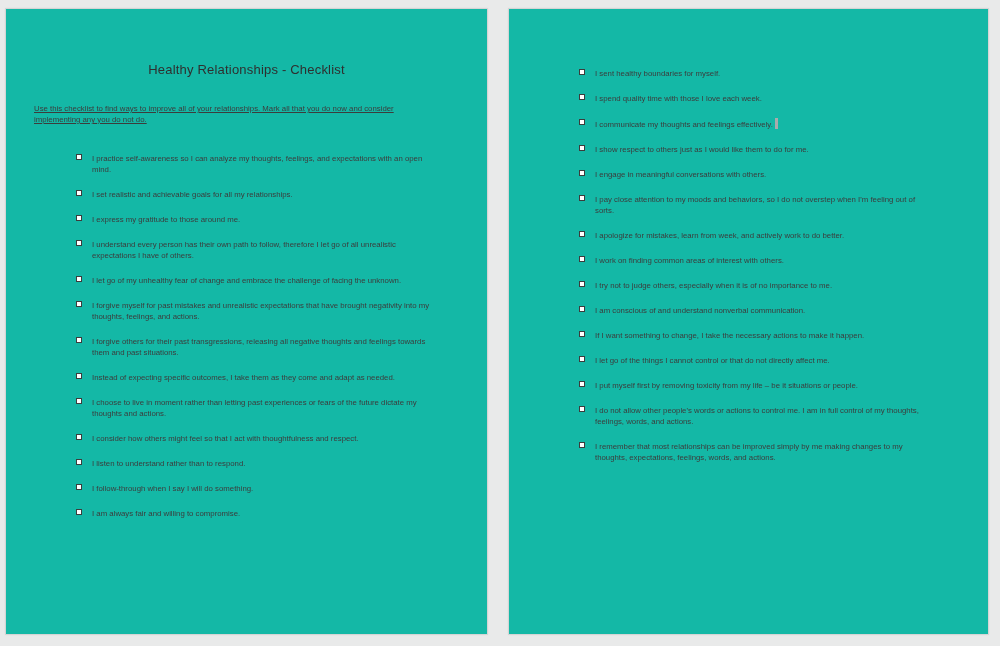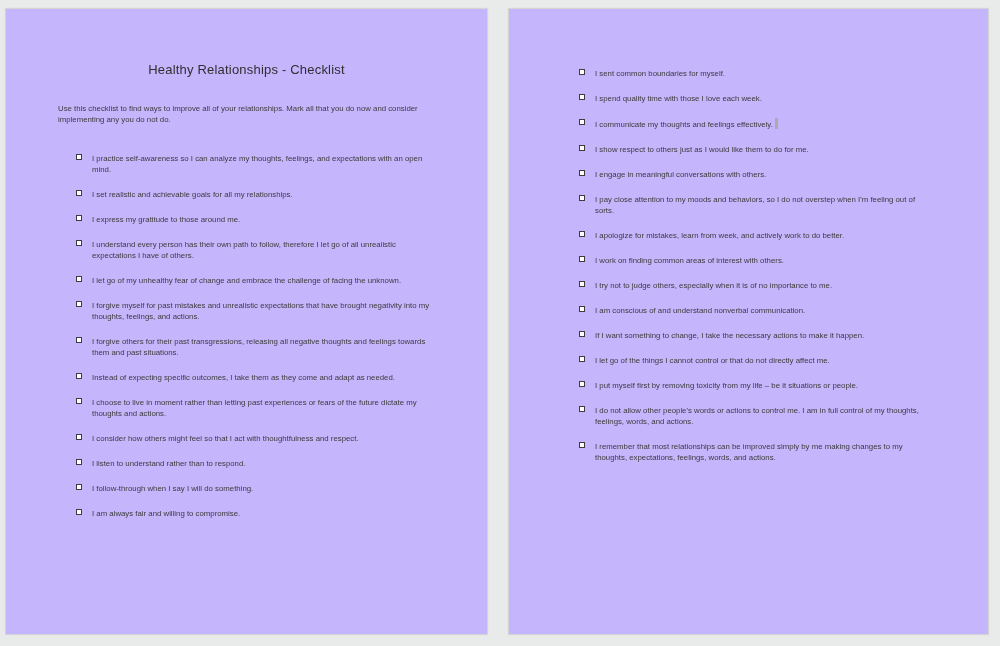--- a/index.html
+++ b/index.html
@@ -10,43 +10,44 @@
     height: 646px;
     background: #e9eaea;
     font-family: "Liberation Sans", sans-serif;
     overflow: hidden;
   }
   .spread {
     display: flex;
     padding: 8px 0 0 5px;
   }
   .page {
-    background: #c4b5fd;
+    background: #14b8a6;
     border: 1px solid #d5d5d5;
     height: 627px;
     flex: 0 0 auto;
     box-shadow: 0 0 2px rgba(0,0,0,0.05);
   }
   .page-left  { width: 483px; margin-right: 20px; }
   .page-right { width: 481px; }
 
   .doc-title {
     margin: 53px 0 0 0;
     text-align: center;
     font-size: 13px;
     line-height: 15px;
     font-weight: 400;
     color: #2f2f2f;
     letter-spacing: 0.2px;
   }
   .doc-intro {
-    margin: 26px 50px 0 52px;
+    margin: 26px 50px 0 28px;
     font-size: 7.8px;
     line-height: 11px;
     color: #3c3c3c;
+    text-decoration: underline;
   }
   .checklist {
     margin-left: 70px;
   }
   .page-left .checklist  { margin-top: 28px; }
   .page-right .checklist { padding-top: 59px; }
 
   .check-item {
     display: flex;
     align-items: flex-start;
@@ -135,21 +136,21 @@
           <span class="checkbox"></span>
           <span class="item-text">I am always fair and willing to compromise.</span>
         </div>
       </div>
   </div>
 
   <div class="page page-right">
     <div class="checklist">
         <div class="check-item">
           <span class="checkbox"></span>
-          <span class="item-text">I sent common boundaries for myself.</span>
+          <span class="item-text">I sent healthy boundaries for myself.</span>
         </div>
         <div class="check-item">
           <span class="checkbox"></span>
           <span class="item-text">I spend quality time with those I love each week.</span>
         </div>
         <div class="check-item">
           <span class="checkbox"></span>
           <span class="item-text">I communicate my thoughts and feelings effectively.<span class="text-cursor"></span></span>
         </div>
         <div class="check-item">

